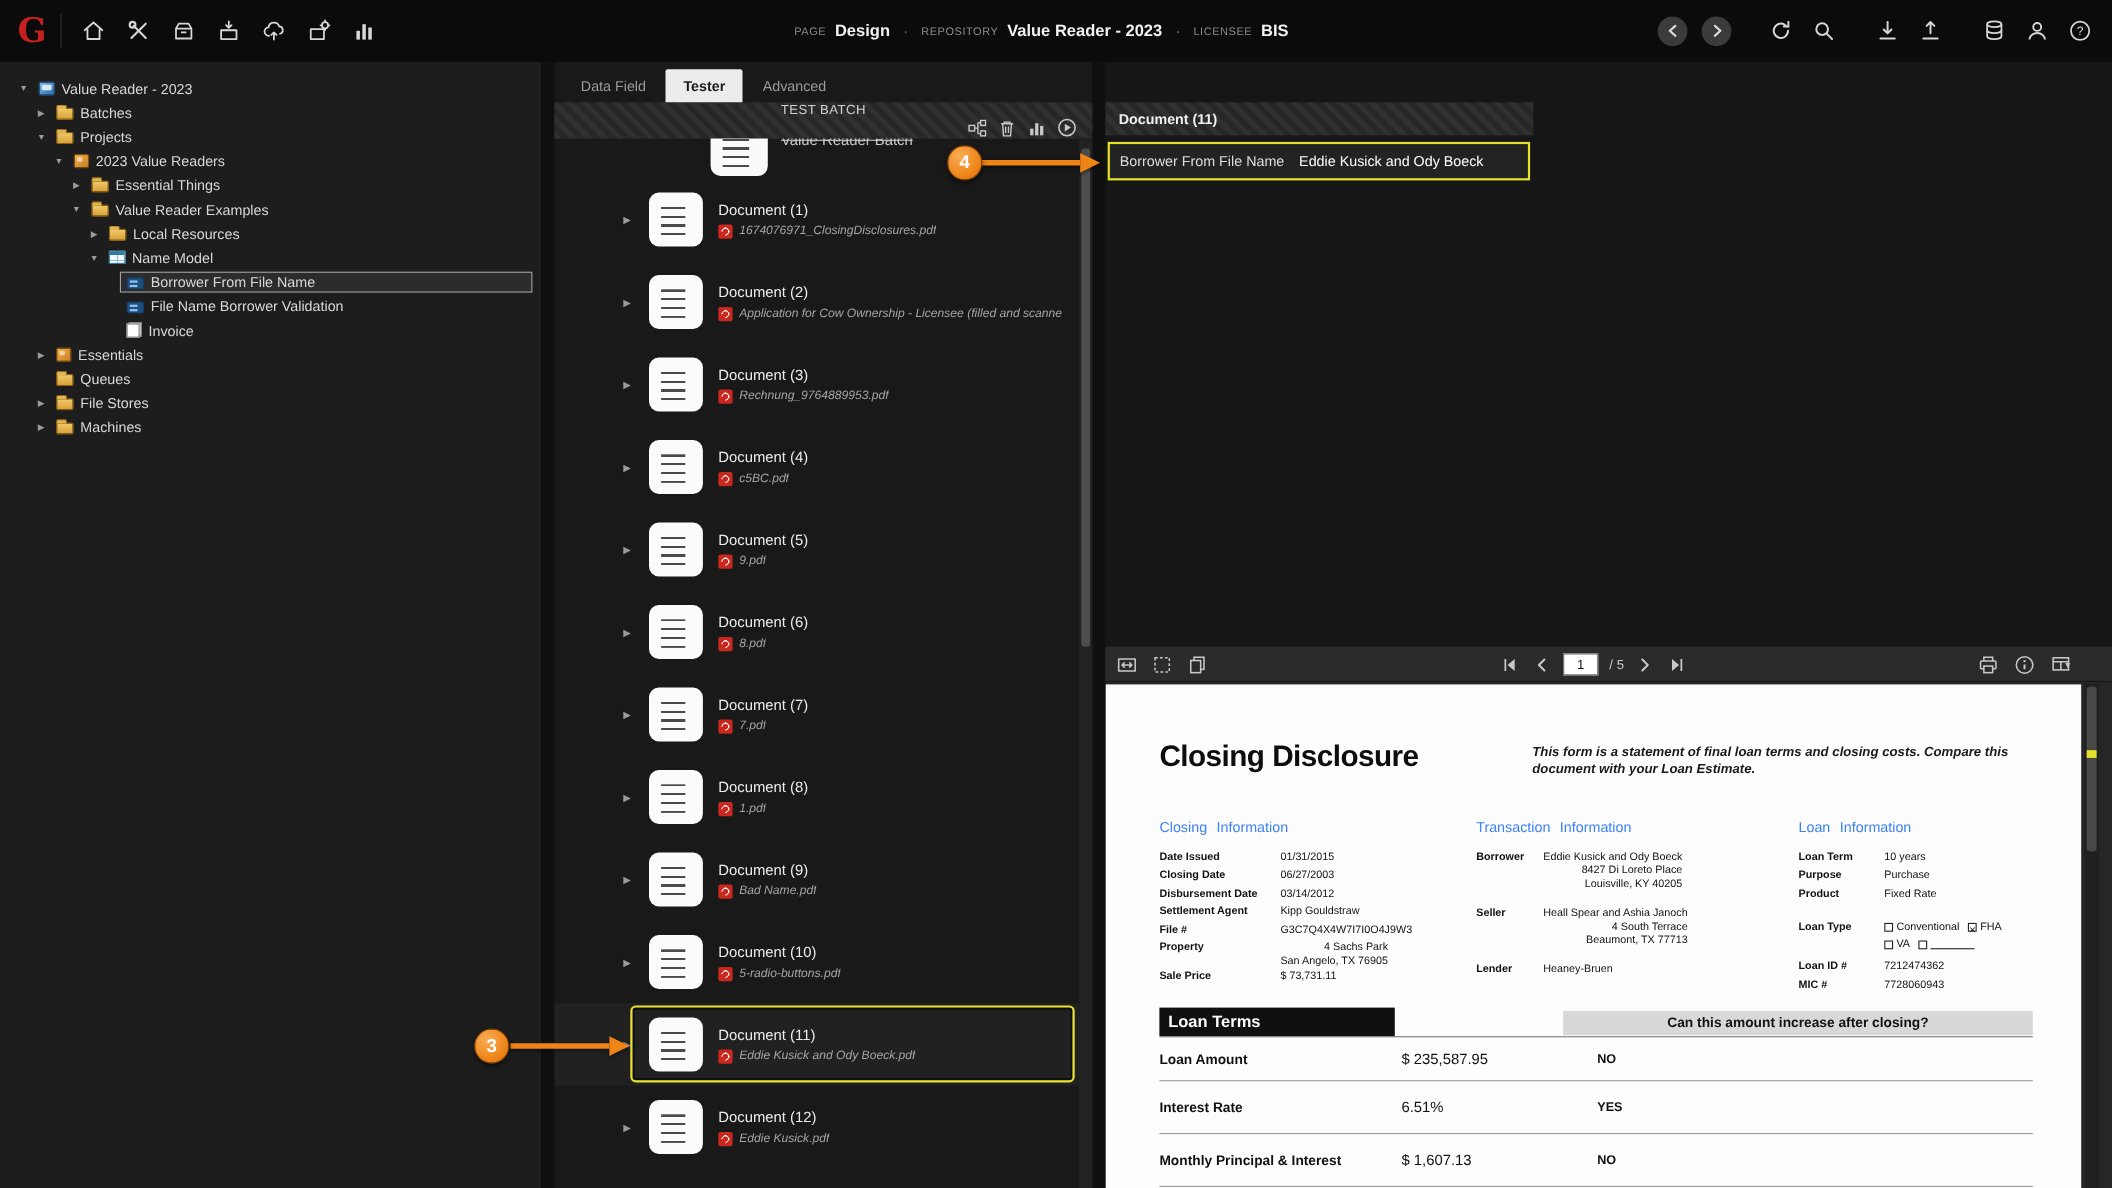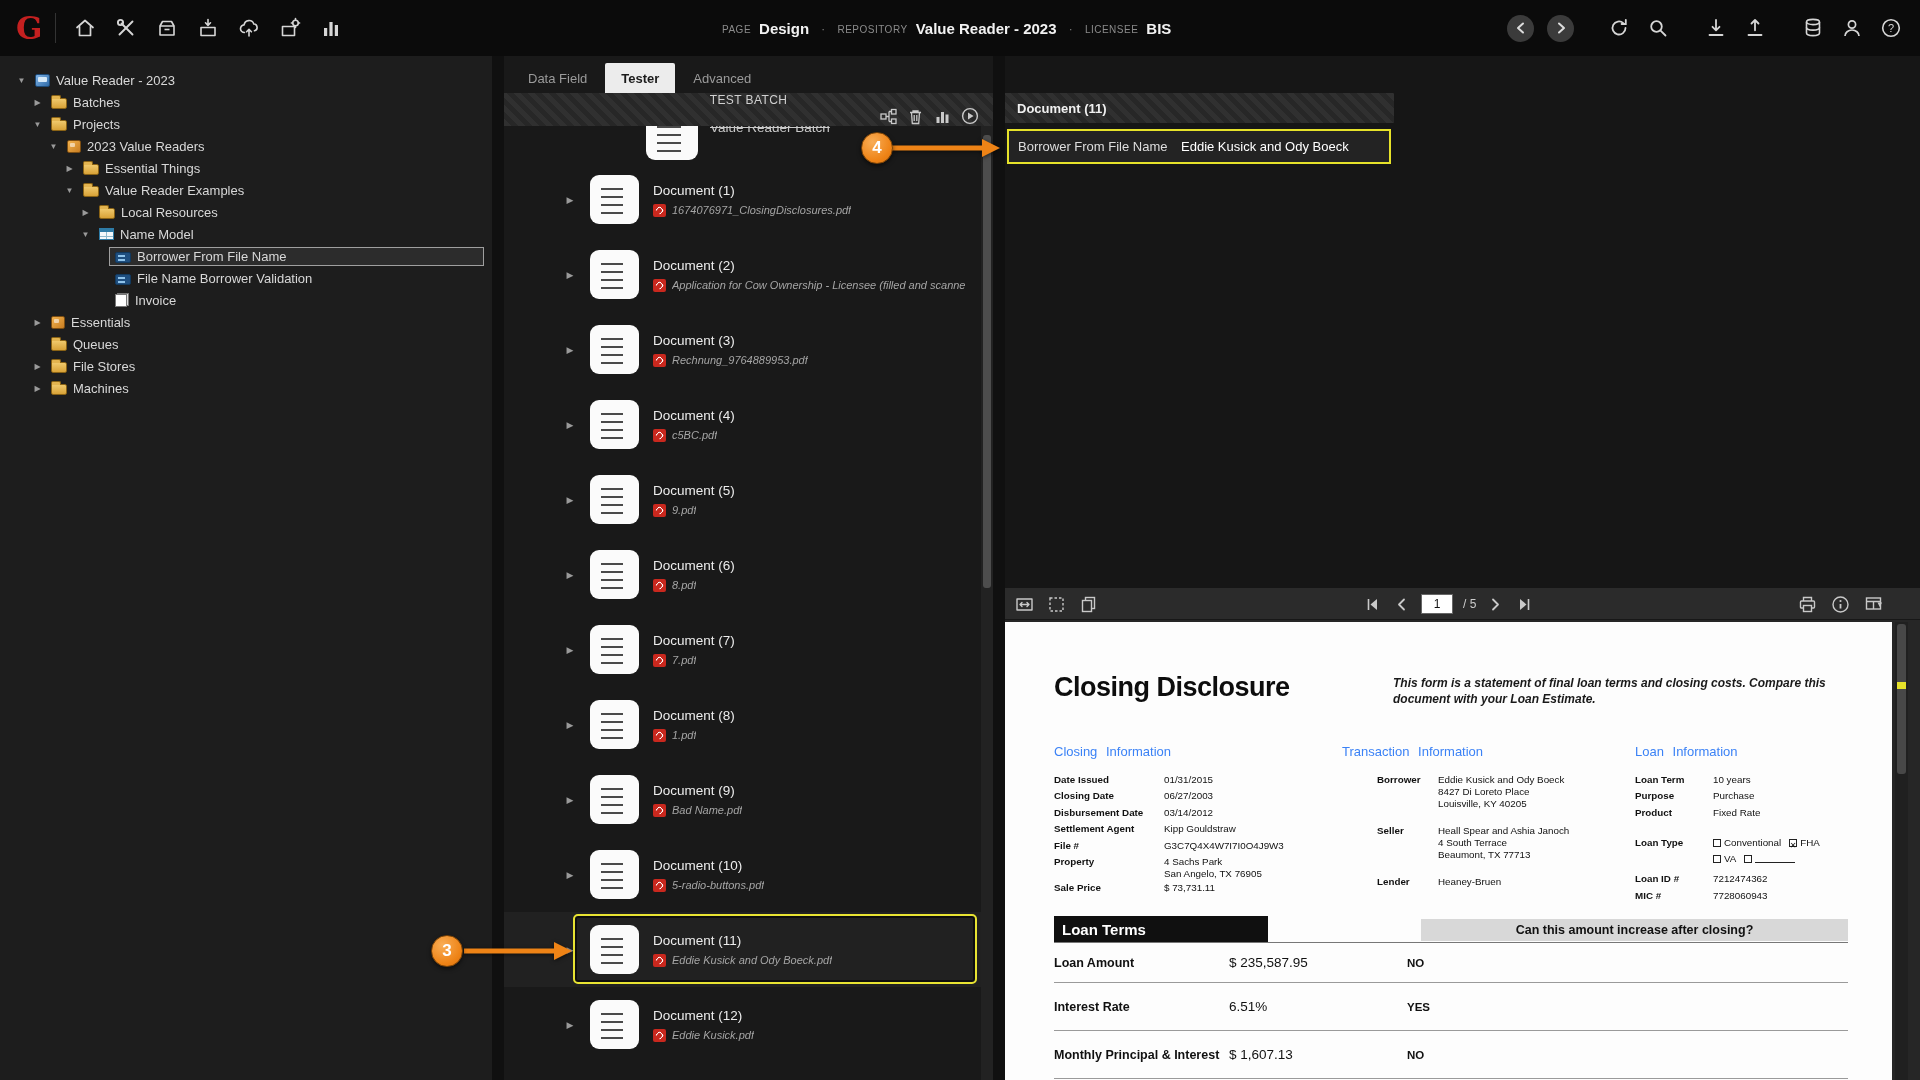--- a/index.html
+++ b/index.html
@@ -105,37 +105,37 @@
   .cd-note { position:absolute; left:388px; top:54px; width:455px; font-size:12px; font-style:italic; font-weight:bold; color:#1a1a1a; line-height:1.32; }
   .cd-col { position:absolute; top:122px; }
   .col1 { left:49px; width:285px; }
   .col2 { left:337px; width:288px; }
   .col3 { left:630px; width:245px; }
   .cd-col h4 { font-size:13px; font-weight:normal; color:#3b82f6; word-spacing:5px; margin-bottom:13px; }
   .cd-row { display:flex; align-items:flex-start; font-size:9.8px; line-height:16.4px; color:#111; }
   .cd-label { font-weight:bold; width:110px; flex:none; }
   .col2 .cd-label { width:61px; }
   .col3 .cd-label { width:78px; }
-  .cd-value { white-space:pre-line; }
+  .cd-value { white-space:pre-line;text-align:right; }
   .cd-value.multi { line-height:11.9px; margin-top:2px; }
-  .col2 .cd-row { margin-bottom:13.5px;margin-left:35px; }
+  .col2 .cd-row { margin-bottom:13.5px; }
   .loan-type-row { margin-top:14px; }
   #loan-type-options { display:flex; flex-wrap:wrap; width:140px; line-height:16px; }
   .cd-check { margin-right:8px; white-space:nowrap; display:flex; align-items:center; }
   .box { display:inline-block; width:8px; height:8px; border:1px solid #222; background:#fff; margin-right:3px; position:relative; flex:none; }
   .box.checked::after { content:"\2715"; position:absolute; left:-0.5px; top:-2.5px; font-size:8px; color:#111; }
   .blankline { display:inline-block; width:40px; height:8px; border-bottom:1px solid #222; }
   #loan-id-rows { margin-top:4px; }
   .lt-header { position:absolute; left:49px; top:294px; width:794px; height:26px; }
   .lt-header-left { position:absolute; left:0; top:0; width:214px; height:26px; background:#101010; color:#fff; font-weight:bold; font-size:15px; display:flex; align-items:center; padding-left:8px; }
   .lt-header-right { position:absolute; left:367px; right:0; top:3px; height:22px; background:#d8d8d8; color:#111; font-weight:bold; font-size:12.5px; display:flex; align-items:center; justify-content:center; }
   .lt-body { position:absolute; left:49px; top:320px; width:794px; border-top:1px solid #777; }
   .lt-row { display:flex; align-items:center; height:48px; border-bottom:1px solid #9a9a9a; }
   .lt-row:first-child { height:40px; }
-  .lt-label { width:175px; font-size:12.5px; font-weight:bold; flex:none; }
+  .lt-label { width:220px; font-size:12.5px; font-weight:bold; flex:none; }
   .lt-value { width:178px; font-size:13.5px; flex:none; }
   .lt-answer { font-size:11.5px; font-weight:bold; }
 
   
   .co-circle { position:absolute; width:32px; height:32px; border-radius:50%; z-index:51;
     background:radial-gradient(circle at 35% 30%, #f9ad55, #ee8316 65%, #d9700e); border:1px solid #7a4206;
     color:#fff; font-weight:bold; font-size:17px; display:flex; align-items:center; justify-content:center;
     box-shadow:0 2px 4px rgba(0,0,0,.55); }
   .co-arrow { position:absolute; z-index:50; filter:drop-shadow(0 1px 2px rgba(0,0,0,.6)); }
 </style>

